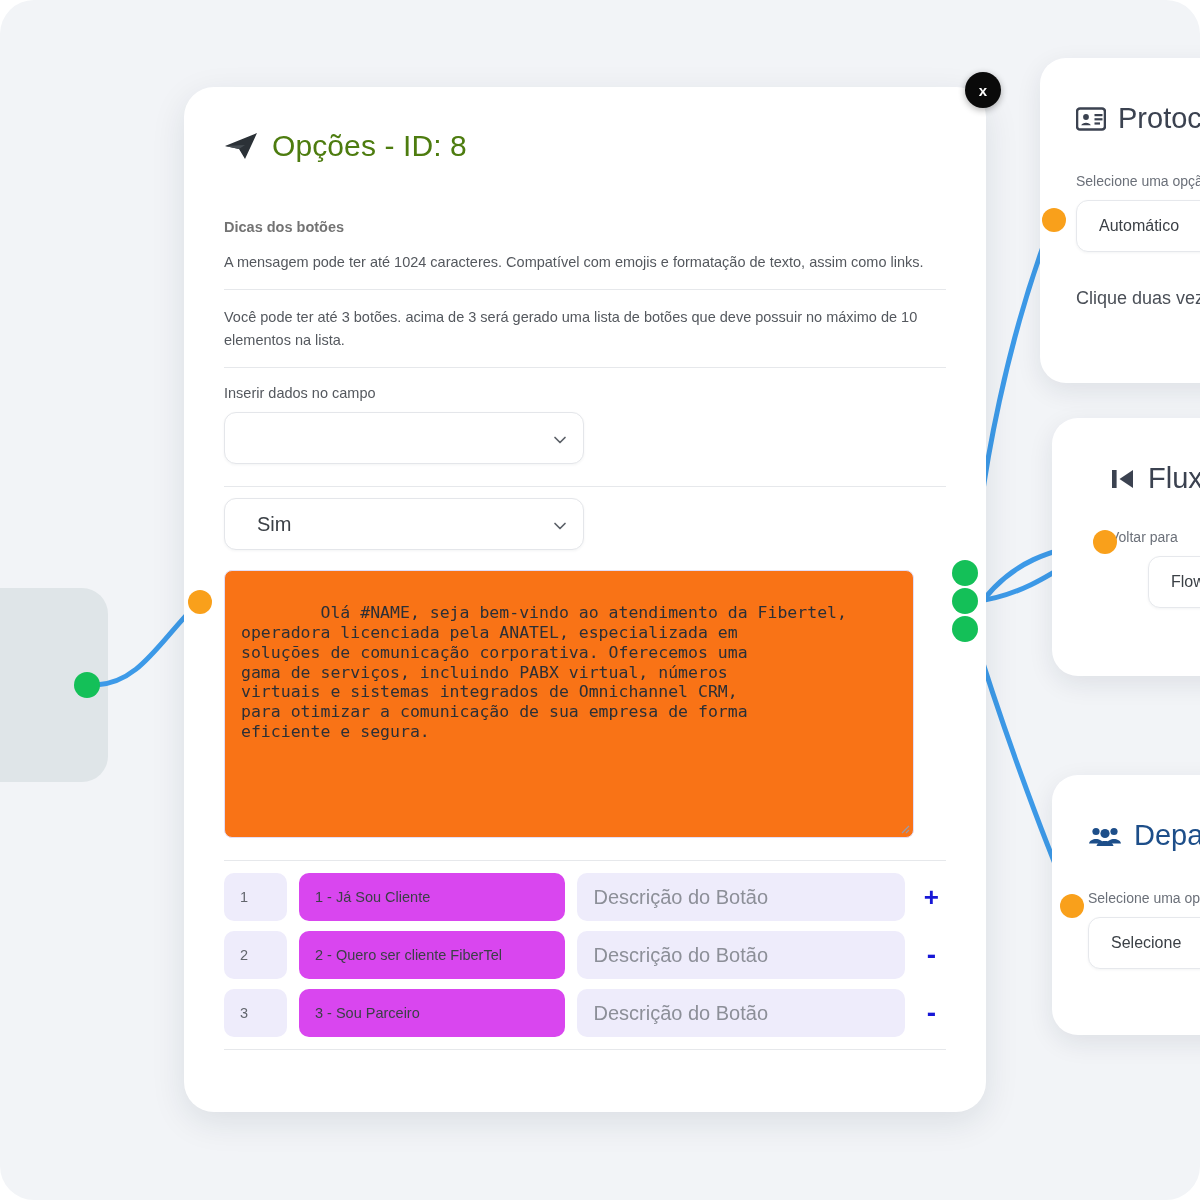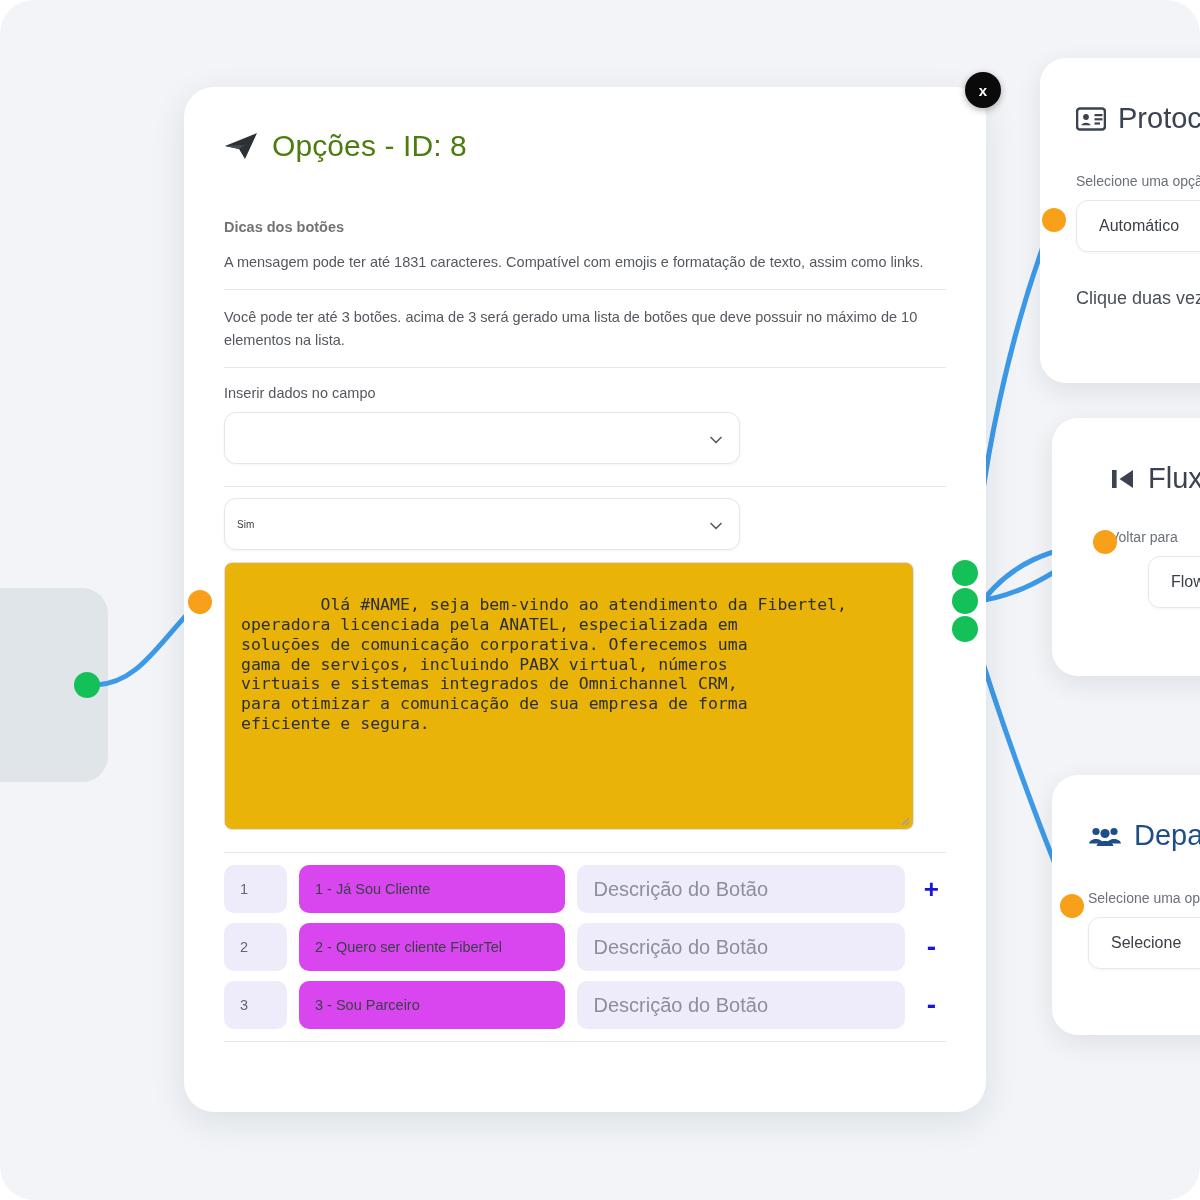--- a/index.html
+++ b/index.html
@@ -84,47 +84,47 @@
 
   .field-label {
     font-size: 14.5px;
     color: #54585e;
     margin-top: 17px;
   }
 
   .select-box {
     position: relative;
     margin-top: 11px;
-    width: 516px;
+    width: 360px;
     height: 52px;
     background: #fff;
     border: 1px solid #e4e6ea;
     border-radius: 12px;
     box-shadow: 0 1px 3px rgba(20,30,50,.05);
     display: flex;
     align-items: center;
-    padding: 0 40px 0 12px;
-    font-size: 10px;
+    padding: 0 40px 0 32px;
+    font-size: 20px;
     color: #3b4046;
   }
   .chev {
     position: absolute;
     right: 16px; top: 50%;
     width: 14px; height: 14px;
     margin-top: -5px;
   }
   .chev svg { display: block; }
 
   
   .msg-area {
     position: relative;
-    margin-top: 12px;
+    margin-top: 20px;
     width: 690px;
     height: 268px;
-    background: #eab308;
+    background: #f97316;
     border: 1px solid #e2ddf6;
     border-radius: 8px;
     padding: 12px 16px;
     font-family: "DejaVu Sans Mono", "Liberation Mono", monospace;
     font-size: 16.5px;
     line-height: 1.2;
     color: #2b2f36;
     white-space: pre-wrap;
     overflow: hidden;
   }
@@ -293,21 +293,21 @@
 
       <div class="card-title">
         <svg class="plane-icon" viewBox="0 0 34 28">
           <path d="M1 14 L33 1 L21 27 L15 17 Z" fill="#2b3137"></path>
           <path d="M1 14 L21 13 L15 17 Z" fill="#454c52"></path>
         </svg>
         <span>Opções - ID: 8</span>
       </div>
 
       <div class="hint-head">Dicas dos botões</div>
-      <div class="hint-p">A mensagem pode ter até 1831 caracteres. Compatível com emojis e formatação de texto, assim como links.</div>
+      <div class="hint-p">A mensagem pode ter até 1024 caracteres. Compatível com emojis e formatação de texto, assim como links.</div>
       <div class="rule"></div>
       <div class="hint-p">Você pode ter até 3 botões. acima de 3 será gerado uma lista de botões que deve possuir no máximo de 10 elementos na lista.</div>
       <div class="rule"></div>
 
       <div class="field-label">Inserir dados no campo</div>
       <div class="select-box">
         <span></span>
         <span class="chev">
           <svg viewBox="0 0 14 14">
               <path d="M2 4.5 L7 9.5 L12 4.5" fill="none" stroke="#5c6168" stroke-width="1.7" stroke-linecap="round" stroke-linejoin="round"></path>

